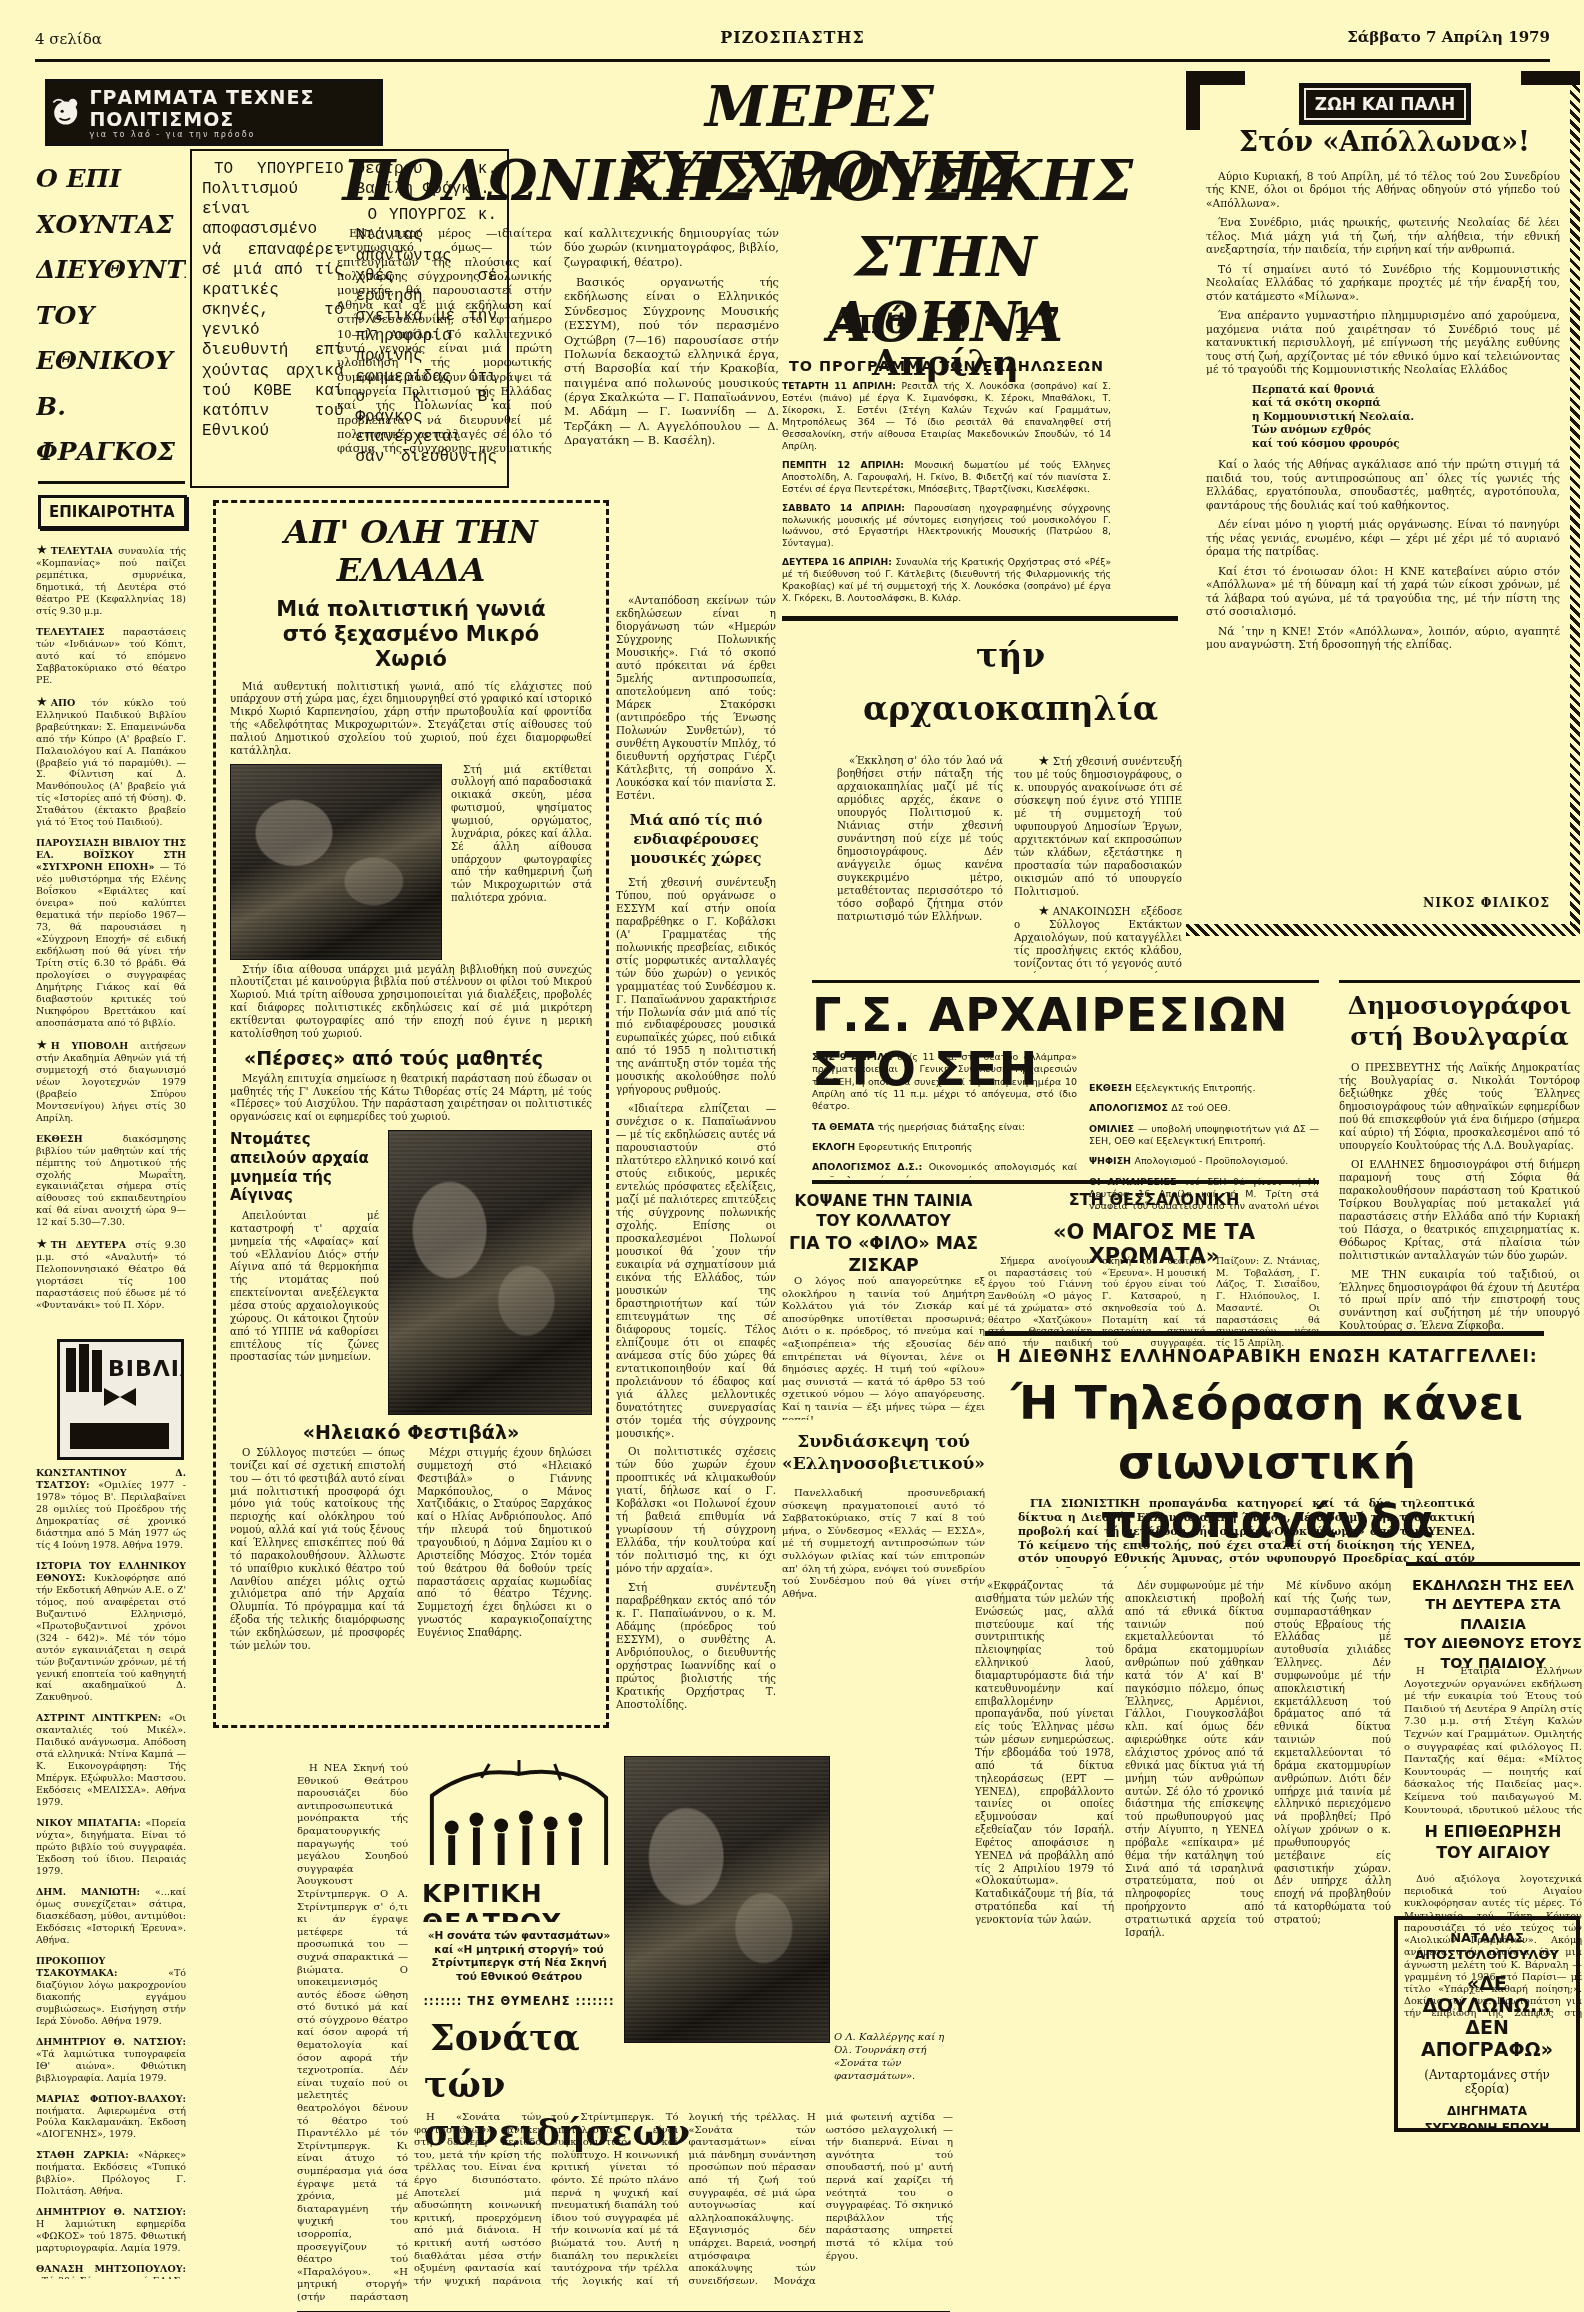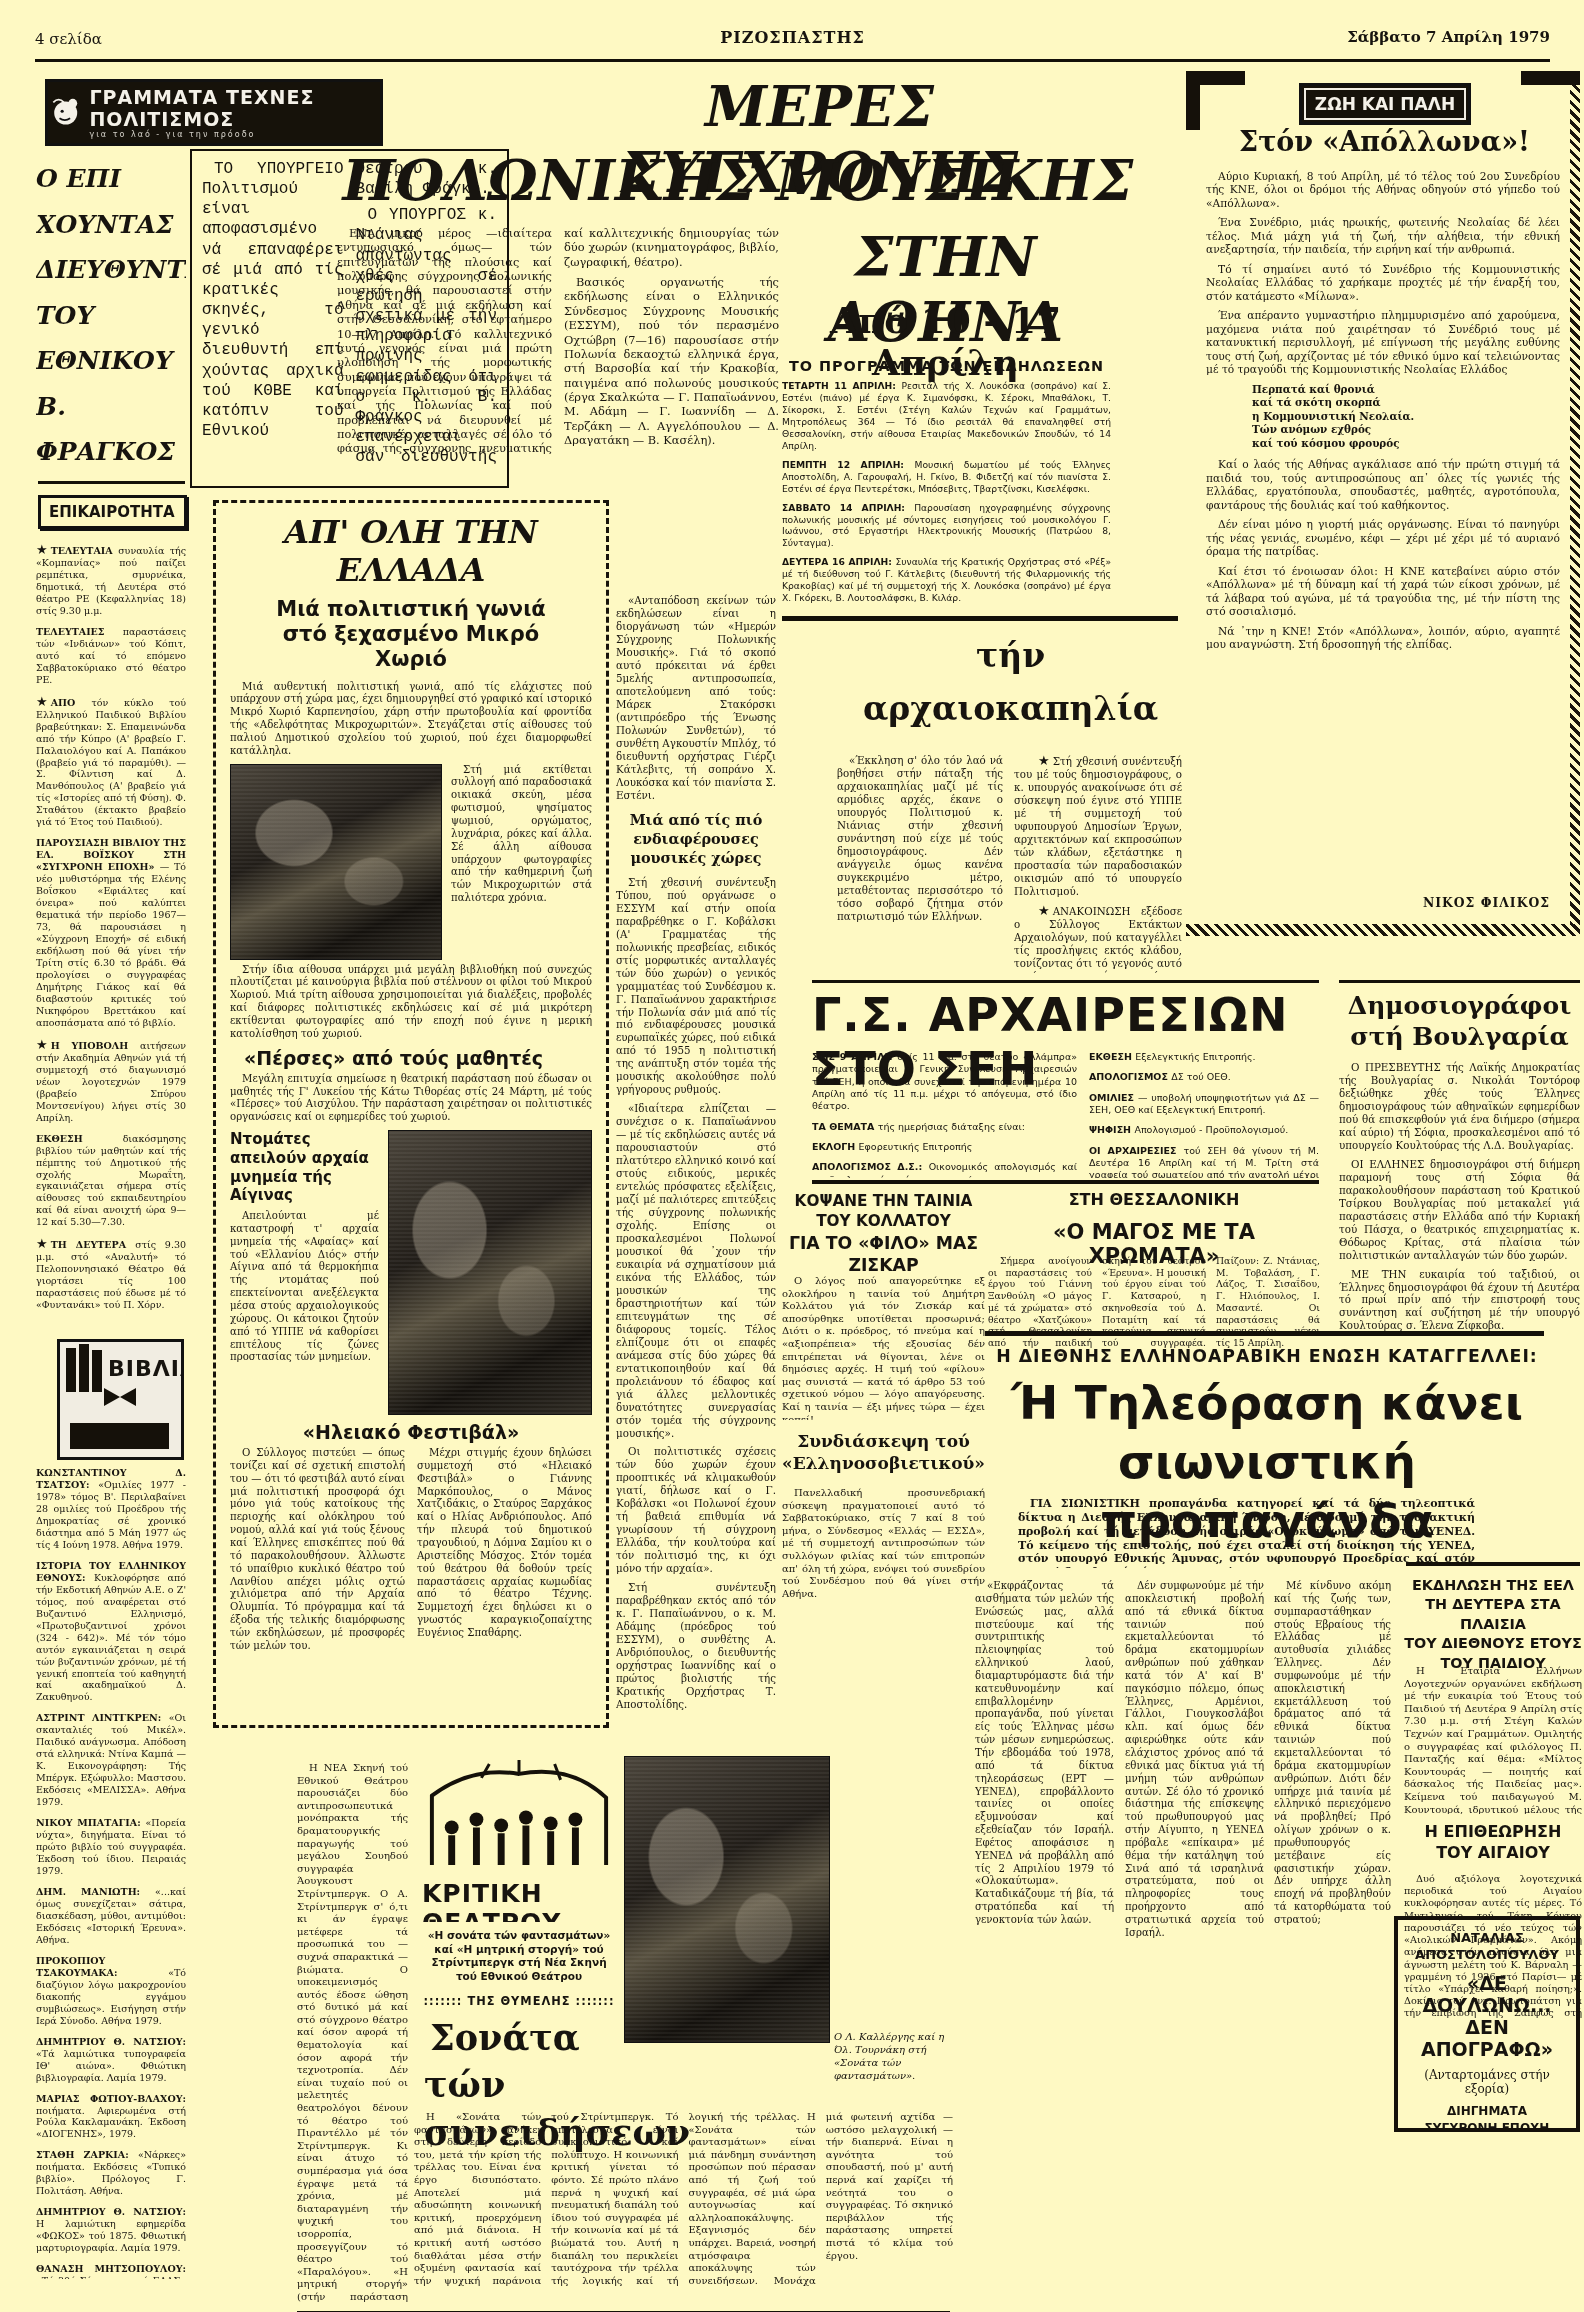--- a/index.html
+++ b/index.html
@@ -214,21 +214,21 @@
   </div>
 
   <div class="rule" style="left:812px;top:980px;width:507px;height:3px;"></div>
   <div class="blk sa b" style="left:812px;top:988px;width:510px;font-size:46px;letter-spacing:1px;">Γ.Σ. ΑΡΧΑΙΡΕΣΙΩΝ ΣΤΟ ΣΕΗ</div>
   <div class="blk sa agenda" style="left:812px;top:1051px;width:265px;height:127px;font-size:9.5px;line-height:1.3;text-align:justify;">
       <div class="news-item"><b>ΣΤΙΣ 9 ΑΠΡΙΛΗ </b>στίς 11 π.μ. στό θέατρο «Αλάμπρα» πραγματοποιείται η Γενική Συνέλευση Αρχαιρεσιών τού ΣΕΗ, η οποία θά συνεχιστεί τήν επόμενη ημέρα 10 Απρίλη από τίς 11 π.μ. μέχρι τό απόγευμα, στό ίδιο θέατρο.</div>
       <div class="news-item"><b>ΤΑ ΘΕΜΑΤΑ </b>τής ημερήσιας διάταξης είναι:</div>
       <div class="news-item"><b>ΕΚΛΟΓΗ </b>Εφορευτικής Επιτροπής</div>
       <div class="news-item"><b>ΑΠΟΛΟΓΙΣΜΟΣ Δ.Σ.: </b>Οικονομικός απολογισμός καί προϋπολογισμός επόμενης χρονιάς.</div>
     </div>
-  <div class="blk sa agenda" style="left:1089px;top:1051px;width:230px;height:127px;font-size:9.5px;line-height:1.3;text-align:justify;">
+  <div class="blk sa agenda" style="left:1089px;top:1082px;width:230px;height:127px;font-size:9.5px;line-height:1.3;text-align:justify;">
       <div class="news-item"><b>ΕΚΘΕΣΗ </b>Εξελεγκτικής Επιτροπής.</div>
       <div class="news-item"><b>ΑΠΟΛΟΓΙΣΜΟΣ </b>ΔΣ τού ΟΕΘ.</div>
       <div class="news-item"><b>ΟΜΙΛΙΕΣ </b>— υποβολή υποψηφιοτήτων γιά ΔΣ — ΣΕΗ, ΟΕΘ καί Εξελεγκτική Επιτροπή.</div>
       <div class="news-item"><b>ΨΗΦΙΣΗ </b>Απολογισμού - Προϋπολογισμού.</div>
       <div class="news-item"><b>ΟΙ ΑΡΧΑΙΡΕΣΙΕΣ </b>τού ΣΕΗ θά γίνουν τή Μ. Δευτέρα 16 Απρίλη καί τή Μ. Τρίτη στά γραφεία τού σωματείου από τήν ανατολή μέχρι τή δύση τού ήλιου.</div>
     </div>
   <div class="rule" style="left:812px;top:1180px;width:507px;height:4px;"></div>
 
   <div class="rule" style="left:1339px;top:980px;width:241px;height:3px;"></div>
   <div class="blk ser b c" style="left:1339px;top:990px;width:241px;font-size:25px;line-height:1.25;">

